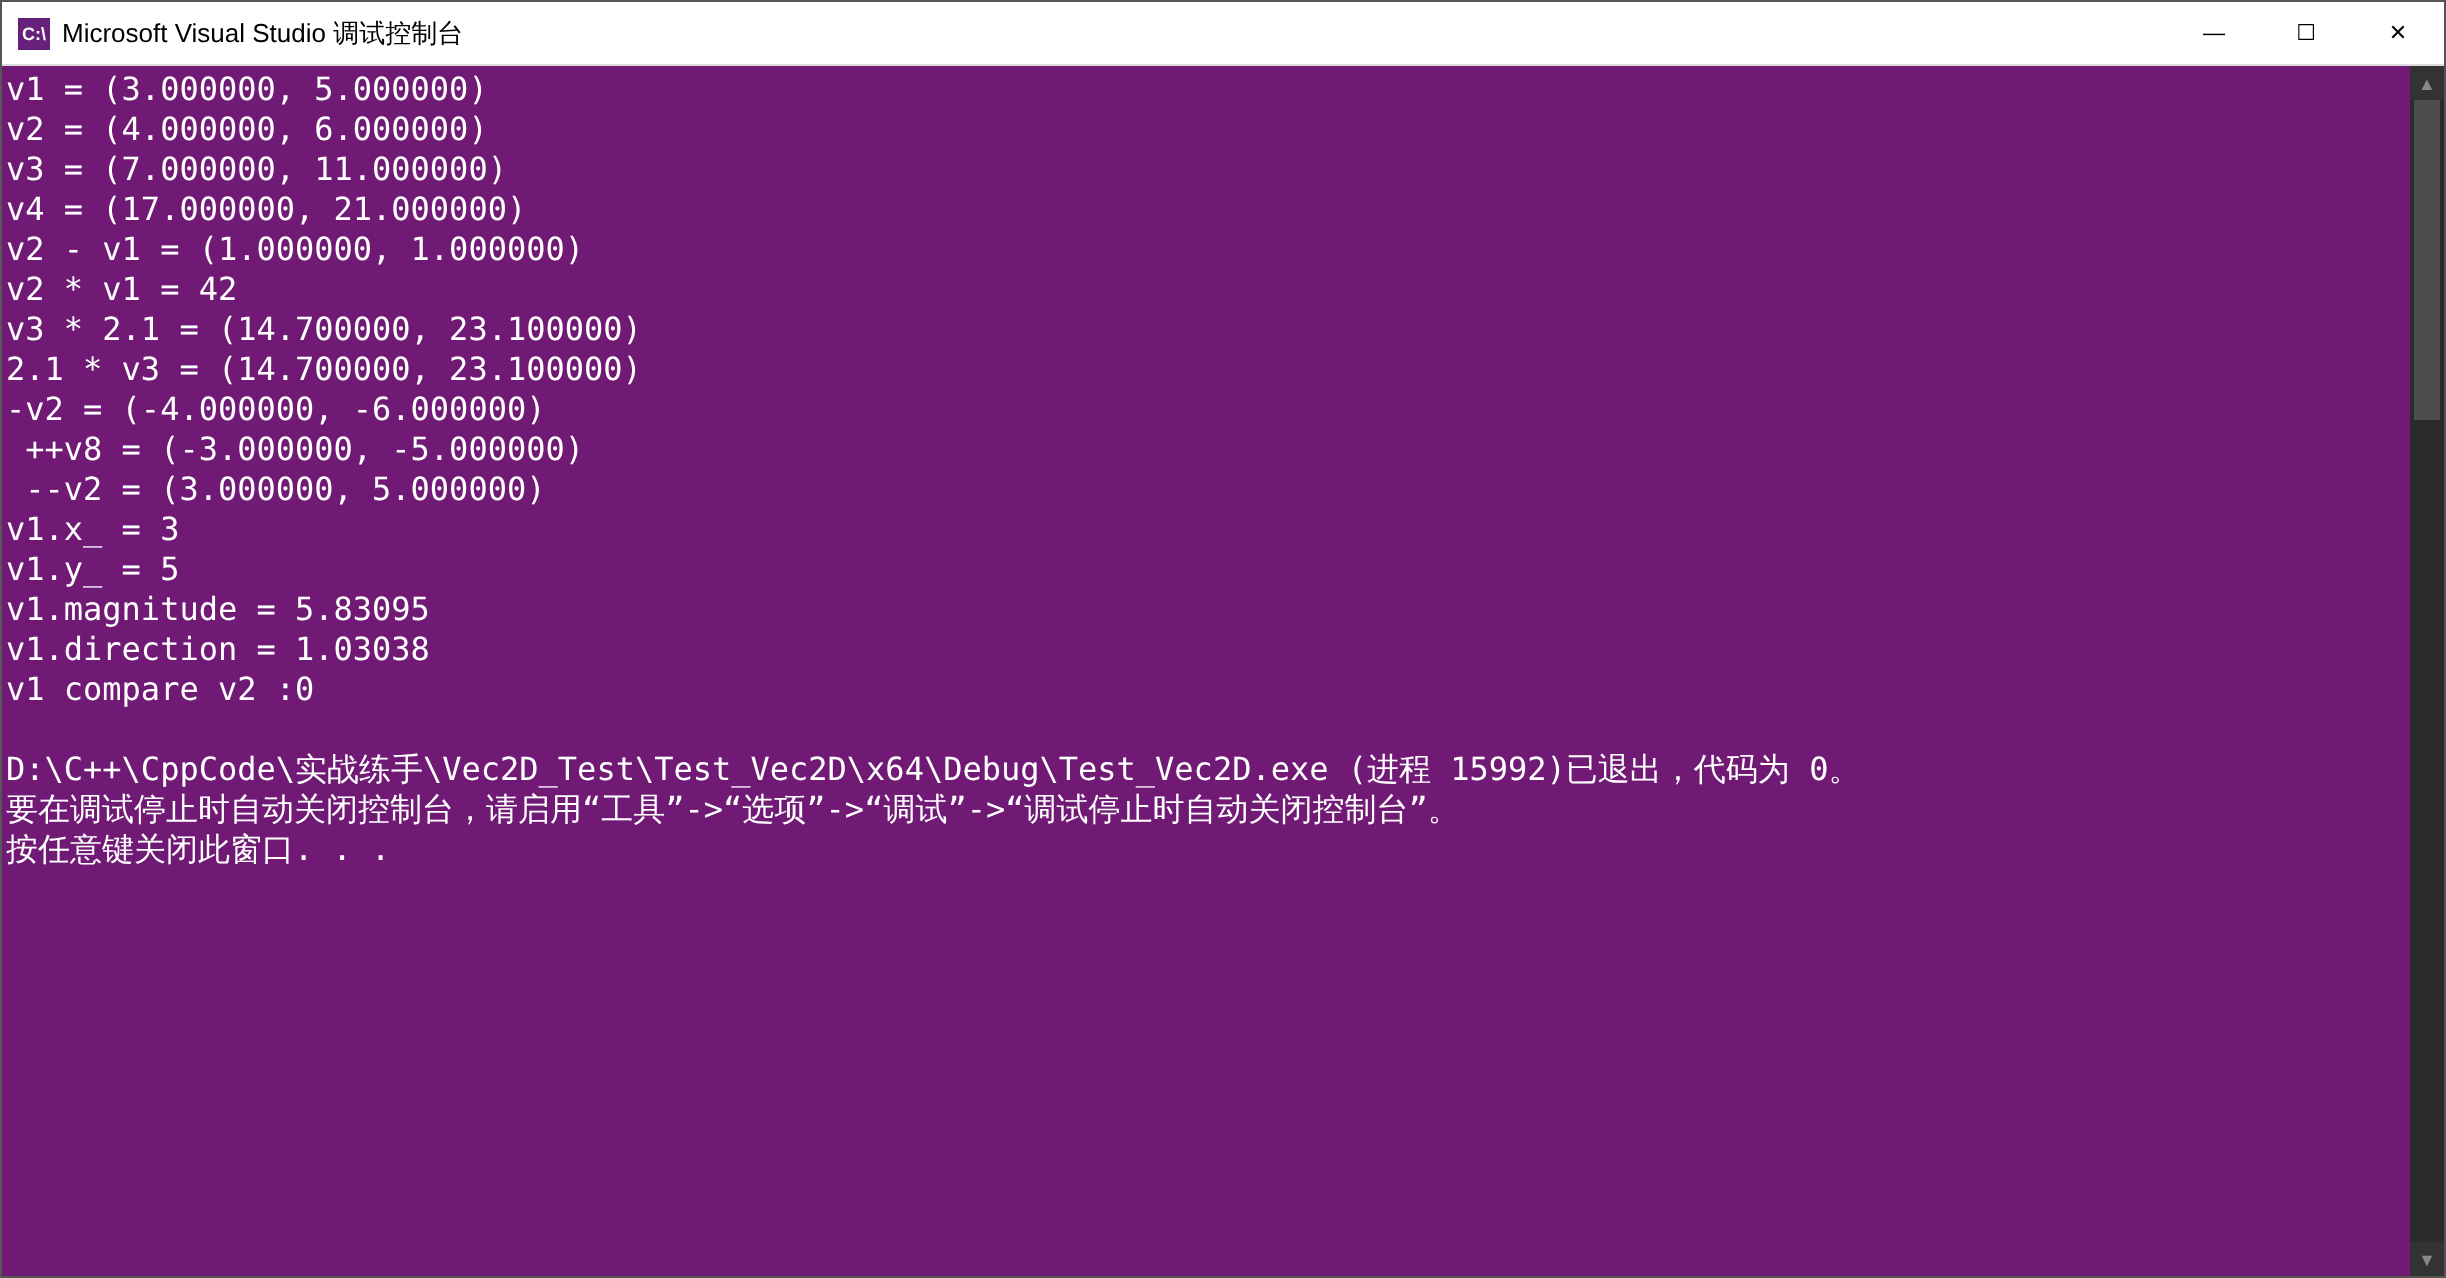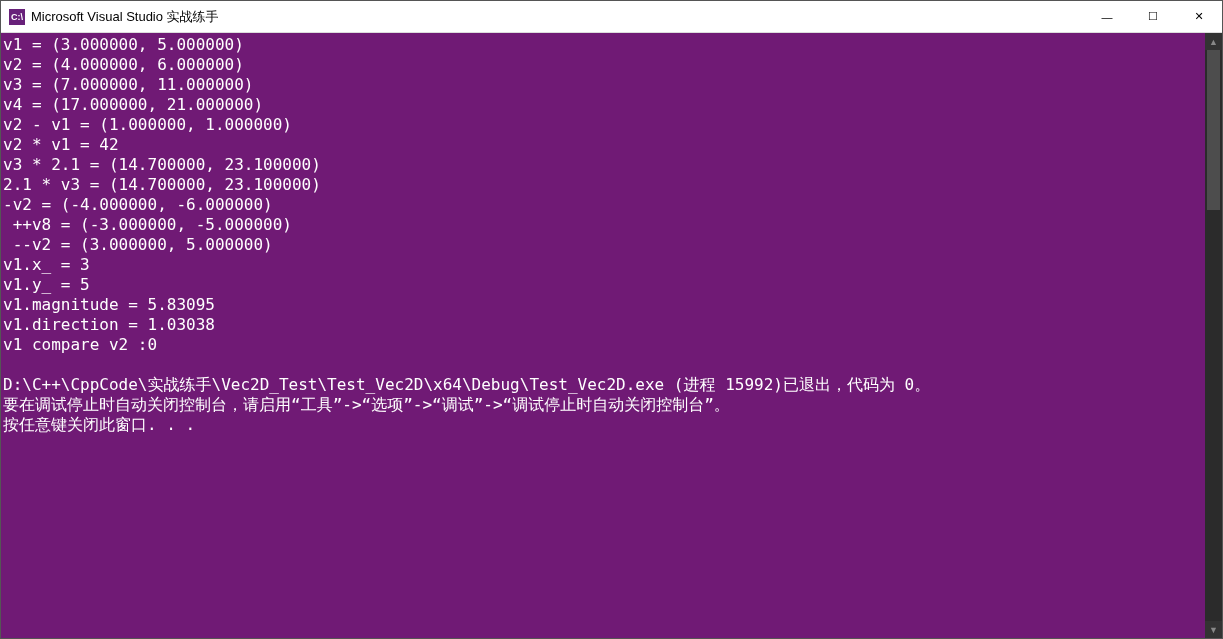--- a/index.html
+++ b/index.html
@@ -100,21 +100,21 @@
       height: 160px;
       background: #4d4d4d;
     }
     .scroll-arrow.down { position: absolute; bottom: 0; }
   </style>
 </head>
 <body>
 
 <div class="titlebar">
   <div class="app-icon">C:\</div>
-  <div class="title-text">Microsoft Visual Studio 实战练手</div>
+  <div class="title-text">Microsoft Visual Studio 调试控制台</div>
   <div class="win-controls">
     <div class="win-btn">—</div>
     <div class="win-btn">☐</div>
     <div class="win-btn close">✕</div>
   </div>
 </div>
 
 <div class="console-wrap">
   <div class="console" id="console-out">v1 = (3.000000, 5.000000)
 v2 = (4.000000, 6.000000)

